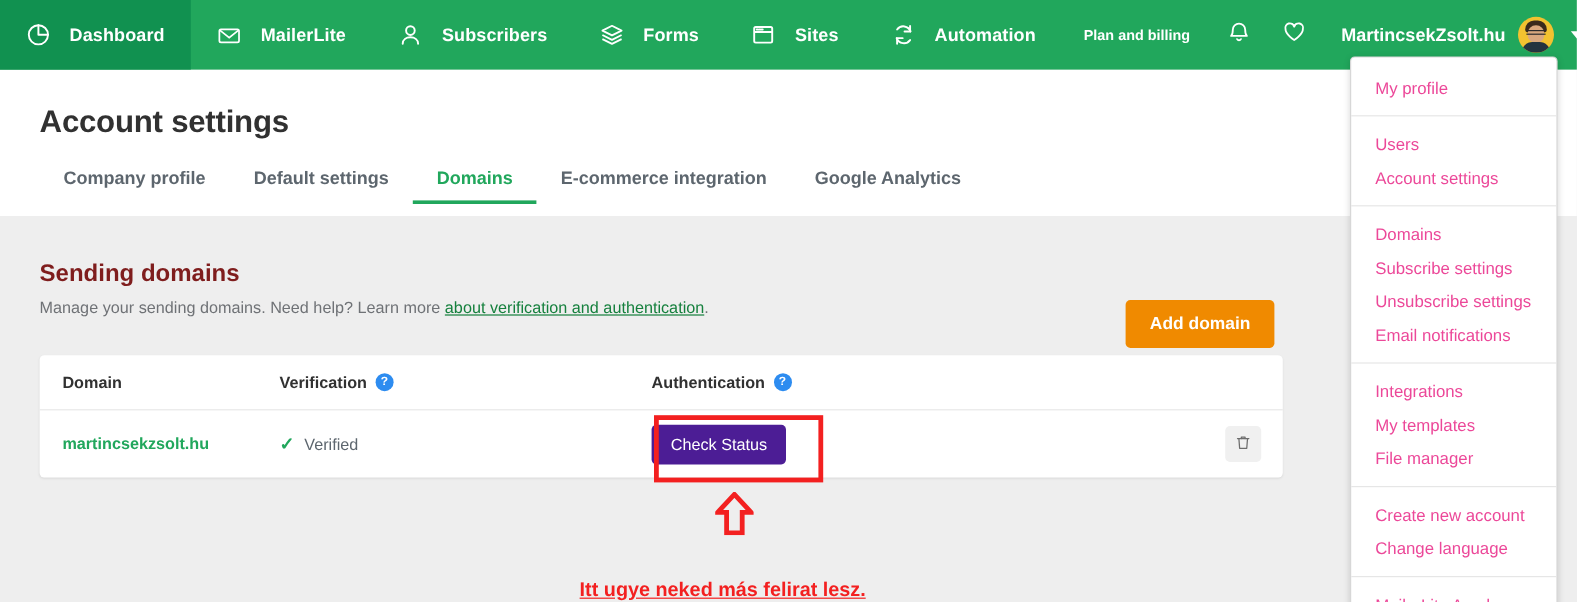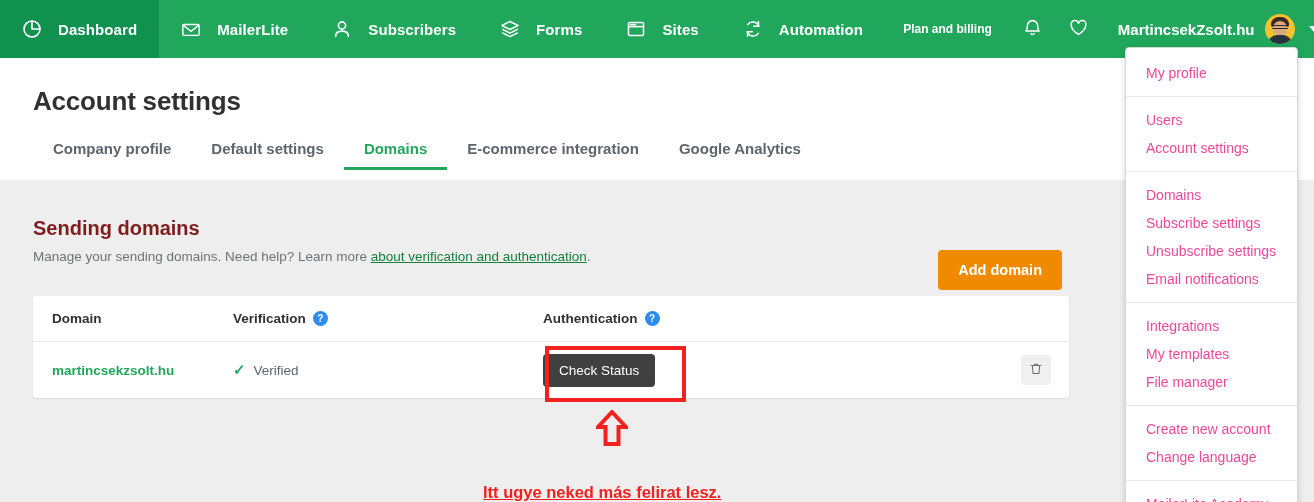--- a/index.html
+++ b/index.html
@@ -203,21 +203,21 @@
   .domain-link {
     font-size: 13.5px; font-weight: bold; color: #21a75c;
     cursor: pointer;
   }
   .verified {
     display: flex; align-items: center; gap: 8px;
     font-size: 13.5px; color: #5d666e;
   }
   .check-glyph { color: #21a75c; font-size: 15px; font-weight: bold; }
   .check-status {
-    background: #404040;
+    background: #4c1d95;
     color: #ffffff;
     font-size: 13.5px;
     border: none; border-radius: 4px;
     padding: 9px 16px;
     cursor: pointer;
     font-family: "Liberation Sans", sans-serif;
   }
   .trash-btn {
     width: 30px; height: 30px;
     background: #f0f0f0;

